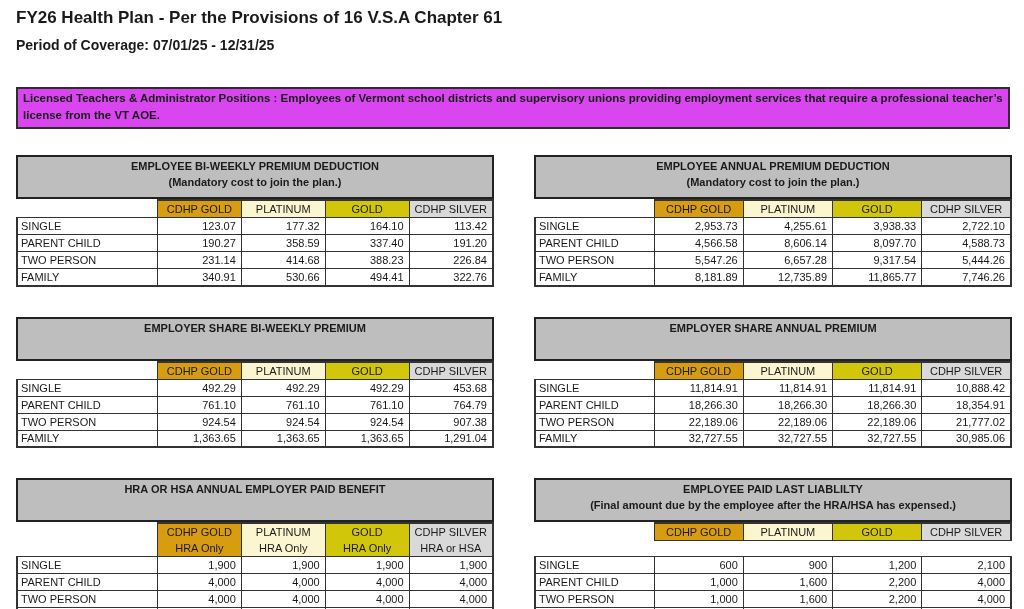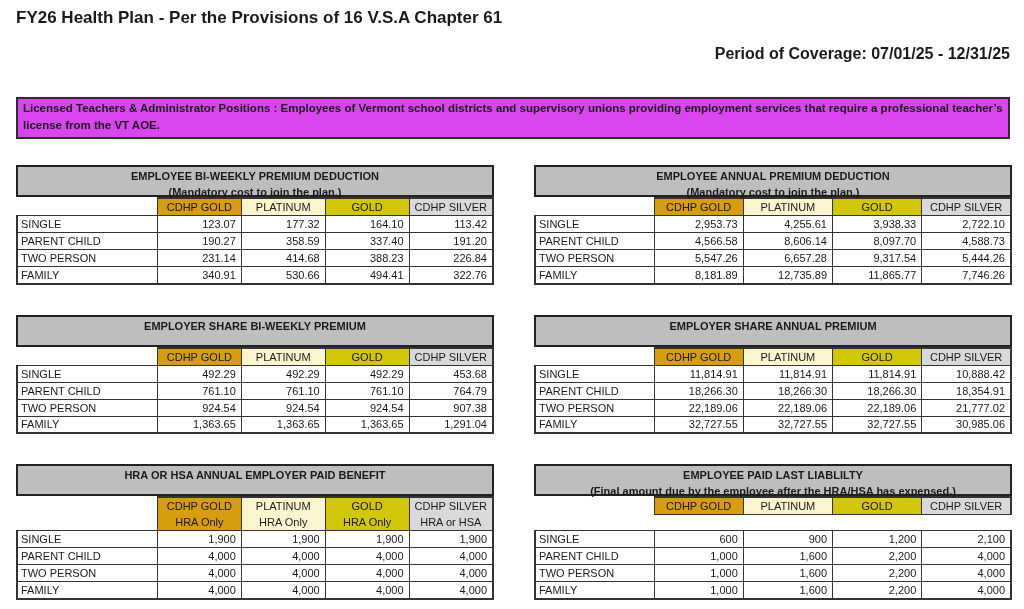--- a/index.html
+++ b/index.html
@@ -5,21 +5,21 @@
   * { box-sizing: border-box; }
   html, body { margin: 0; padding: 0; }
   body {
     width: 1024px; height: 609px; overflow: hidden;
     background: #ffffff; color: #1a1a1a;
     font-family: "Liberation Sans", sans-serif;
   }
   .page { padding: 8px 14px 11px 16px; }
 
   .doc-title { font-size: 17px; font-weight: bold; letter-spacing: 0; }
-  .doc-sub   { font-size: 16px; font-weight: bold; margin-top: 17px; text-align: right; }
+  .doc-sub   { font-size: 14px; font-weight: bold; margin-top: 9px; }
 
   .banner {
     margin-top: 34px;
     border: 2px solid #2e2e2e;
     background: #d946ef;
     font-weight: bold;
     font-size: 11.5px;
     line-height: 17px;
     padding: 1px 5px 3px 5px;
     min-height: 38px;
@@ -30,21 +30,21 @@
     display: grid;
     grid-template-columns: 478px 478px;
     column-gap: 40px;
     row-gap: 30px;
     align-items: start;
   }
 
   .band {
     border: 2px solid #222222;
     background: #bebebe;
-    height: 32px;
+    height: 44px;
     text-align: center;
     font-weight: bold;
     font-size: 11px;
     line-height: 16px;
     padding-top: 1px;
   }
 
   table { width: 100%; border-collapse: collapse; table-layout: fixed; }
   th, td { height: 17px; font-size: 11px; padding: 0; overflow: hidden; white-space: nowrap; }
 

